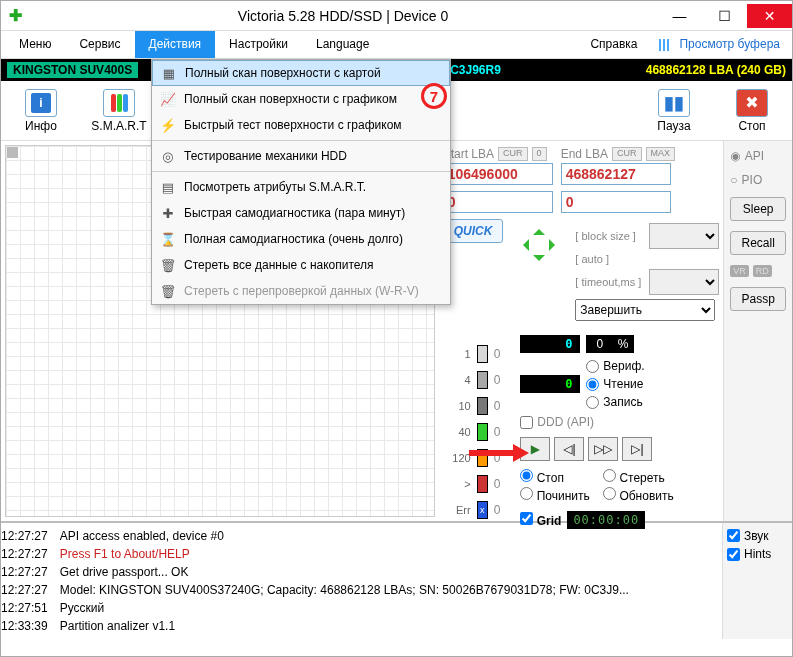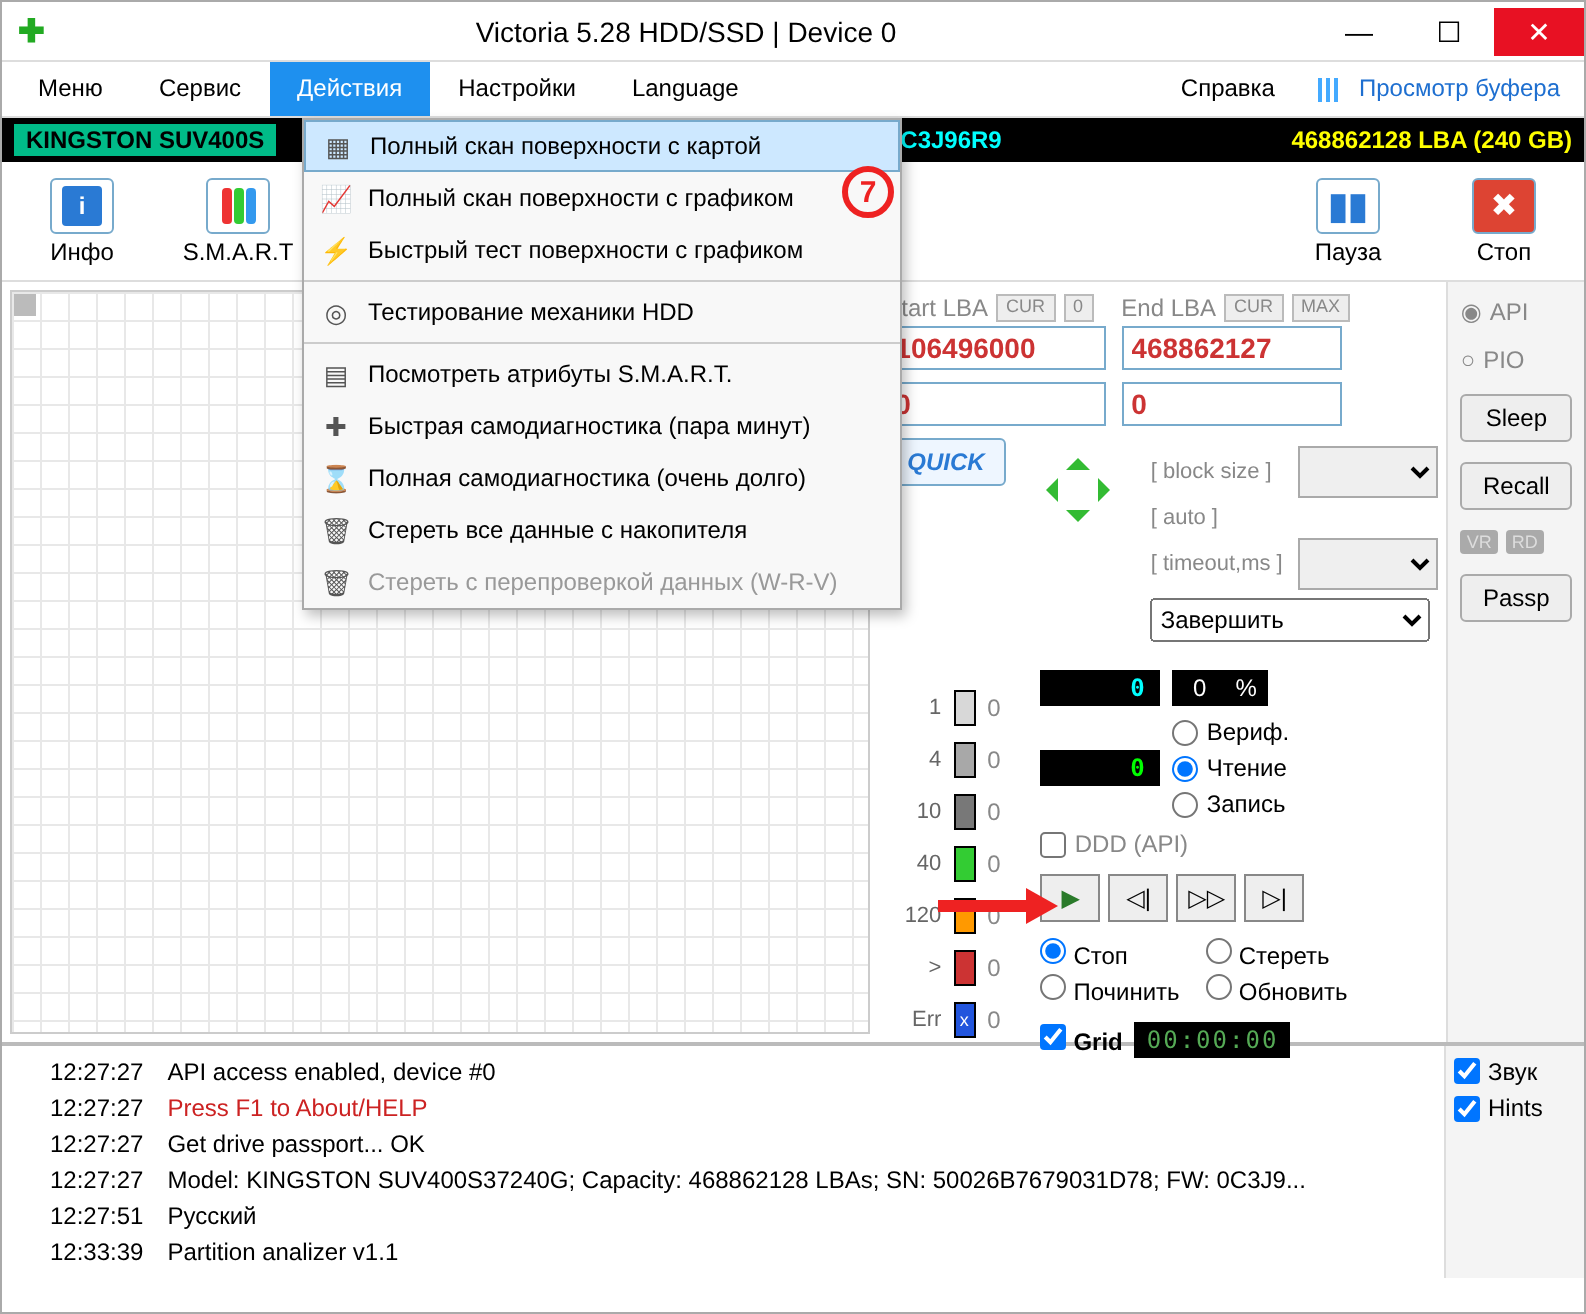--- a/index.html
+++ b/index.html
@@ -94,21 +94,21 @@
 .timer { background:#000; color:#5a5; font-family:monospace; padding:2px 6px; letter-spacing:1px; }
 
 .sidecol { width:70px; padding:8px 6px; background:#f4f4f4; border-left:1px solid #ddd; display:flex; flex-direction:column; gap:10px; }
 .sidecol .srad { display:flex; align-items:center; gap:4px; color:#888; }
 .sidecol button { height:24px; border:1px solid #aaa; background:#eee; border-radius:3px; }
 .smallbadges { display:flex; gap:4px; }
 .sbadge { background:#aaa; color:#ddd; font-size:9px; padding:1px 3px; border-radius:2px; }
 
 .logpane { border-top:2px solid #bbb; overflow:auto; height:130px; }
 .logrowflex { display:flex; }
-.loglines { flex:1; padding:4px 24px;text-align:right; }
+.loglines { flex:1; padding:4px 0;text-align:right; }
 .logline { display:flex; gap:12px; line-height:18px; }
 .logline .lt { color:#000; }
 .logline .lm.red { color:#c22; }
 .logside { width:70px; padding:6px 4px; background:#f4f4f4; border-left:1px solid #ddd; }
 
 .red-arrow { position:absolute; width:60px; height:14px; z-index:40; }
 .red-arrow .shaft { position:absolute; left:0; top:4px; width:44px; height:6px; background:#e22; }
 .red-arrow .head { position:absolute; right:0; top:-2px; width:0; height:0; border-left:16px solid #e22; border-top:9px solid transparent; border-bottom:9px solid transparent; }
 </style>
 </head>

